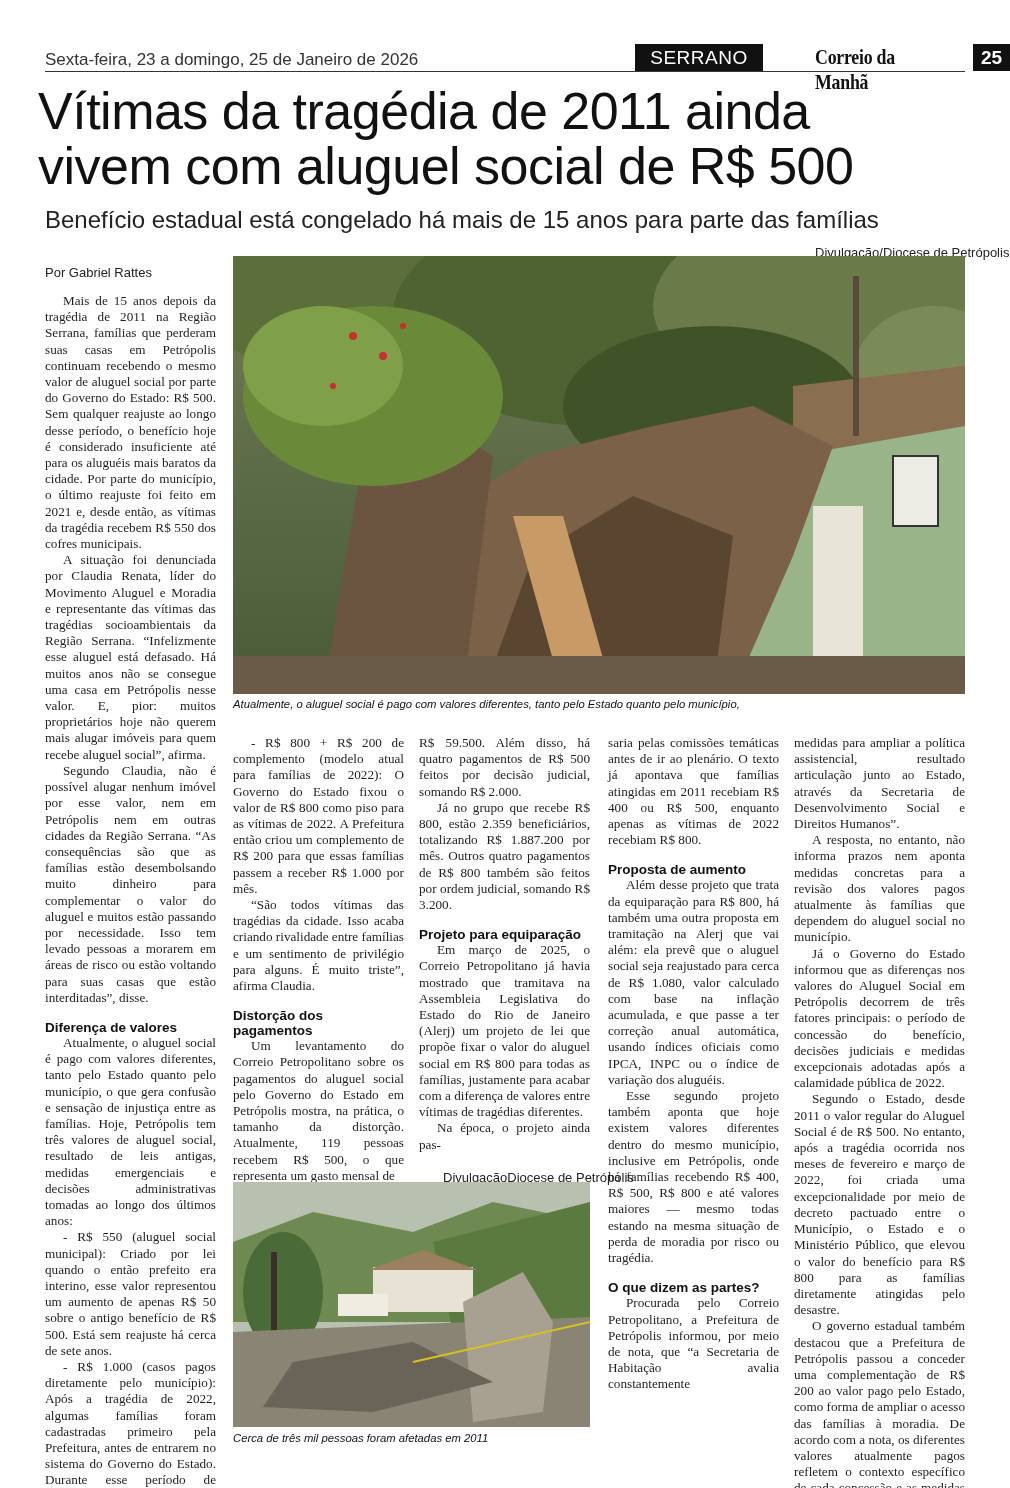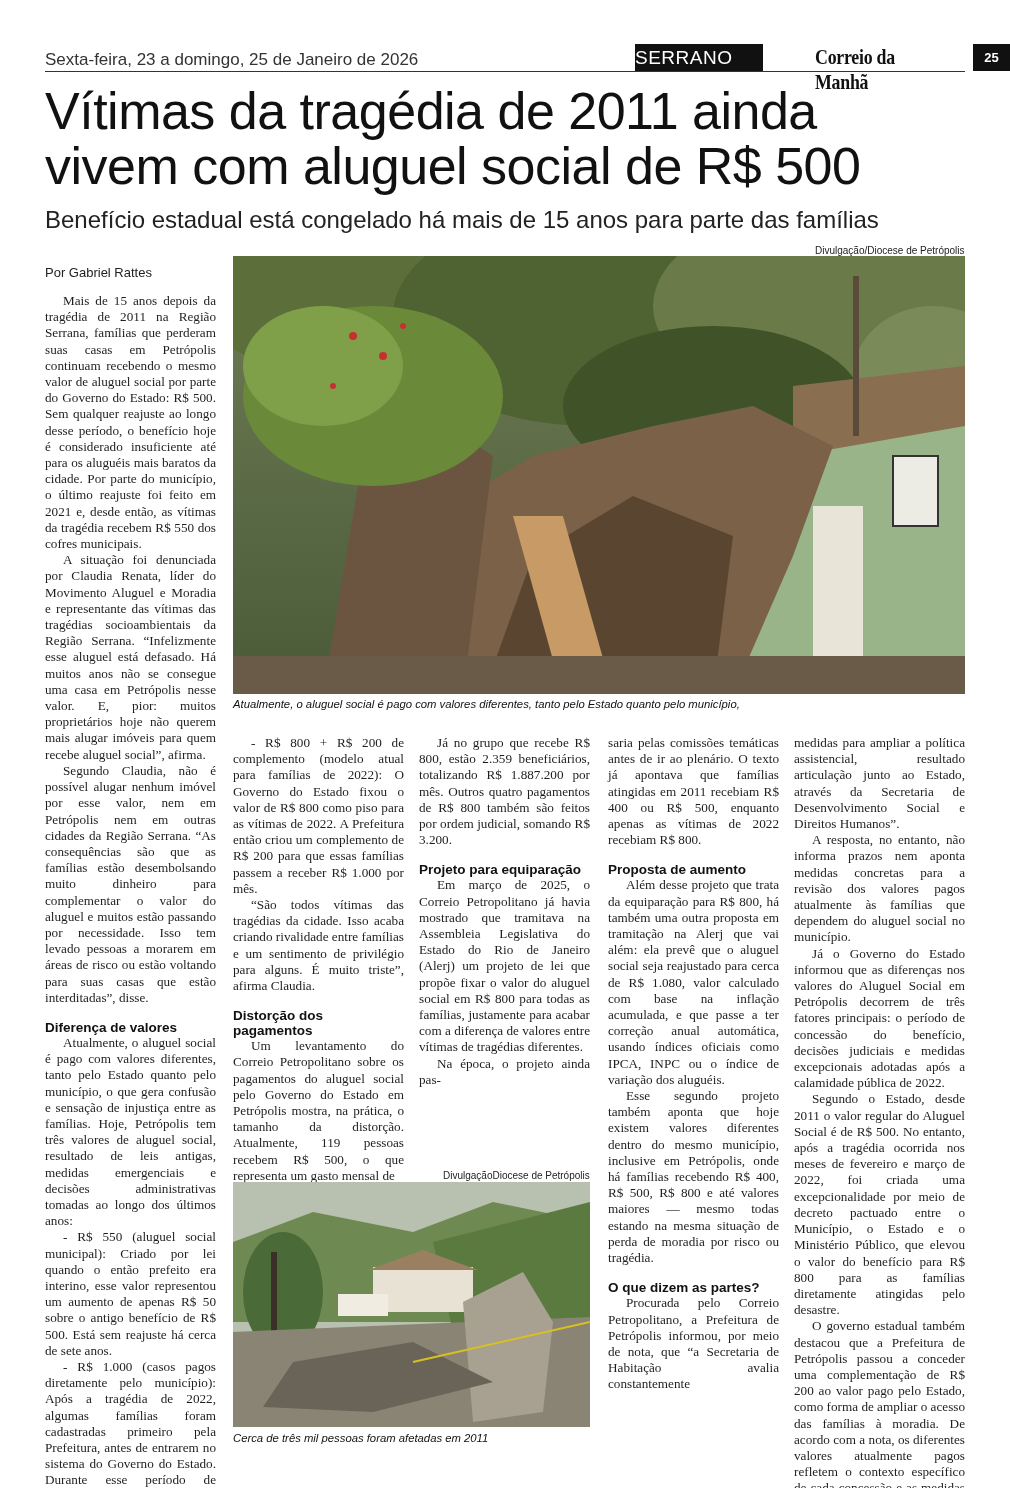--- a/index.html
+++ b/index.html
@@ -1,28 +1,28 @@
 <!DOCTYPE html>
 <html><head>
 <meta charset="utf-8">
 <style>
   * { box-sizing: border-box; margin: 0; padding: 0; }
   html, body { width: 1010px; height: 1488px; background: #ffffff; overflow: hidden; }
   body { position: relative; font-family: "Liberation Serif", serif; color: #1a1a1a; }
 
   .masthead { position: absolute; left: 45px; top: 44px; width: 920px; height: 28px; border-bottom: 1.5px solid #333; }
   .date { position: absolute; left: 0; top: 6px; font-family: "Liberation Sans", sans-serif; font-size: 17px; color: #333; }
-  .section { position: absolute; left: 590px; top: 0; width: 128px; height: 27px; background: #111; color: #fff; font-family: "Liberation Sans", sans-serif; font-size: 19px; line-height: 27px; letter-spacing: 0.5px; }
+  .section { position: absolute; left: 590px; top: 0; width: 128px; height: 27px; background: #111; color: #fff; font-family: "Liberation Sans", sans-serif; font-size: 19px; text-align: center; line-height: 27px; letter-spacing: 0.5px; }
   .paper-name { position: absolute; left: 770px; top: 1px; font-family: "Liberation Serif", serif; font-weight: bold; font-size: 21px; color: #111; letter-spacing: -0.3px; transform: scaleX(0.85); transform-origin: left; }
-  .page-num { position: absolute; left: 928px; top: 0; width: 37px; height: 27px; background: #111; color: #fff; font-family: "Liberation Sans", sans-serif; font-weight: bold; font-size: 13px; text-align: center; line-height: 27px; }
+  .page-num { position: absolute; left: 928px; top: 0; width: 37px; height: 27px; background: #111; color: #fff; font-family: "Liberation Sans", sans-serif; font-weight: bold; font-size: 19px; text-align: center; line-height: 27px; }
 
-  .headline { position: absolute; left: 45px; top: 84px; width: 930px; font-family: "Liberation Sans", sans-serif; font-size: 52px; font-weight: 500; line-height: 55px; letter-spacing: -0.5px; color: #111; }
+  .headline { position: absolute; left: 38px; top: 84px; width: 930px; font-family: "Liberation Sans", sans-serif; font-size: 52px; font-weight: 500; line-height: 55px; letter-spacing: -0.5px; color: #111; }
   .subhead { position: absolute; left: 45px; top: 206px; font-family: "Liberation Sans", sans-serif; font-size: 24px; color: #222; }
 
-  .credit { position: absolute; font-family: "Liberation Sans", sans-serif; font-size: 10px; color: #222; }
+  .credit { position: absolute; font-family: "Liberation Sans", sans-serif; font-size: 13px; color: #222; }
   .byline { position: absolute; left: 45px; top: 265px; font-family: "Liberation Sans", sans-serif; font-size: 13px; color: #222; }
 
   .photo { position: absolute; overflow: hidden; }
   .caption { position: absolute; font-family: "Liberation Sans", sans-serif; font-style: italic; font-size: 11.3px; color: #111; white-space: nowrap; }
 
   .col { position: absolute; font-size: 13.2px; line-height: 16.2px; text-align: justify; hyphens: auto; color: #1e1e1e; }
   .col p { text-indent: 18px; }
   .col h3 { font-family: "Liberation Sans", sans-serif; font-weight: bold; font-size: 13.5px; line-height: 15px; margin-top: 14px; color: #111; text-align: left; }
 </style>
 </head>
@@ -96,20 +96,21 @@
 </div>
 
 <div class="col" style="left:233px; top:735px; width:171px;">
   <p>- R$ 800 + R$ 200 de complemento (modelo atual para famílias de 2022): O Governo do Estado fixou o valor de R$ 800 como piso para as vítimas de 2022. A Prefeitura então criou um complemento de R$ 200 para que essas famílias passem a receber R$ 1.000 por mês.</p>
   <p>“São todos vítimas das tragédias da cidade. Isso acaba criando rivalidade entre famílias e um sentimento de privilégio para alguns. É muito triste”, afirma Claudia.</p>
   <h3>Distorção dos pagamentos</h3>
   <p>Um levantamento do Correio Petropolitano sobre os pagamentos do aluguel social pelo Governo do Estado em Petrópolis mostra, na prática, o tamanho da distorção. Atualmente, 119 pessoas recebem R$ 500, o que representa um gasto mensal de</p>
 </div>
 
 <div class="col" style="left:419px; top:735px; width:171px;">
+  <p style="text-indent:0">R$ 59.500. Além disso, há quatro pagamentos de R$ 500 feitos por decisão judicial, somando R$ 2.000.</p>
   <p>Já no grupo que recebe R$ 800, estão 2.359 beneficiários, totalizando R$ 1.887.200 por mês. Outros quatro pagamentos de R$ 800 também são feitos por ordem judicial, somando R$ 3.200.</p>
   <h3>Projeto para equiparação</h3>
   <p>Em março de 2025, o Correio Petropolitano já havia mostrado que tramitava na Assembleia Legislativa do Estado do Rio de Janeiro (Alerj) um projeto de lei que propõe fixar o valor do aluguel social em R$ 800 para todas as famílias, justamente para acabar com a diferença de valores entre vítimas de tragédias diferentes.</p>
   <p>Na época, o projeto ainda pas-</p>
 </div>
 
 <div class="credit" style="left:443px; top:1170px;">DivulgaçãoDiocese de Petrópolis</div>
 <div class="photo" style="left:233px; top:1182px; width:357px; height:245px;">
   <svg width="357" height="245" viewBox="0 0 357 245">
     <rect width="357" height="245" fill="#b8c0b0"></rect>

